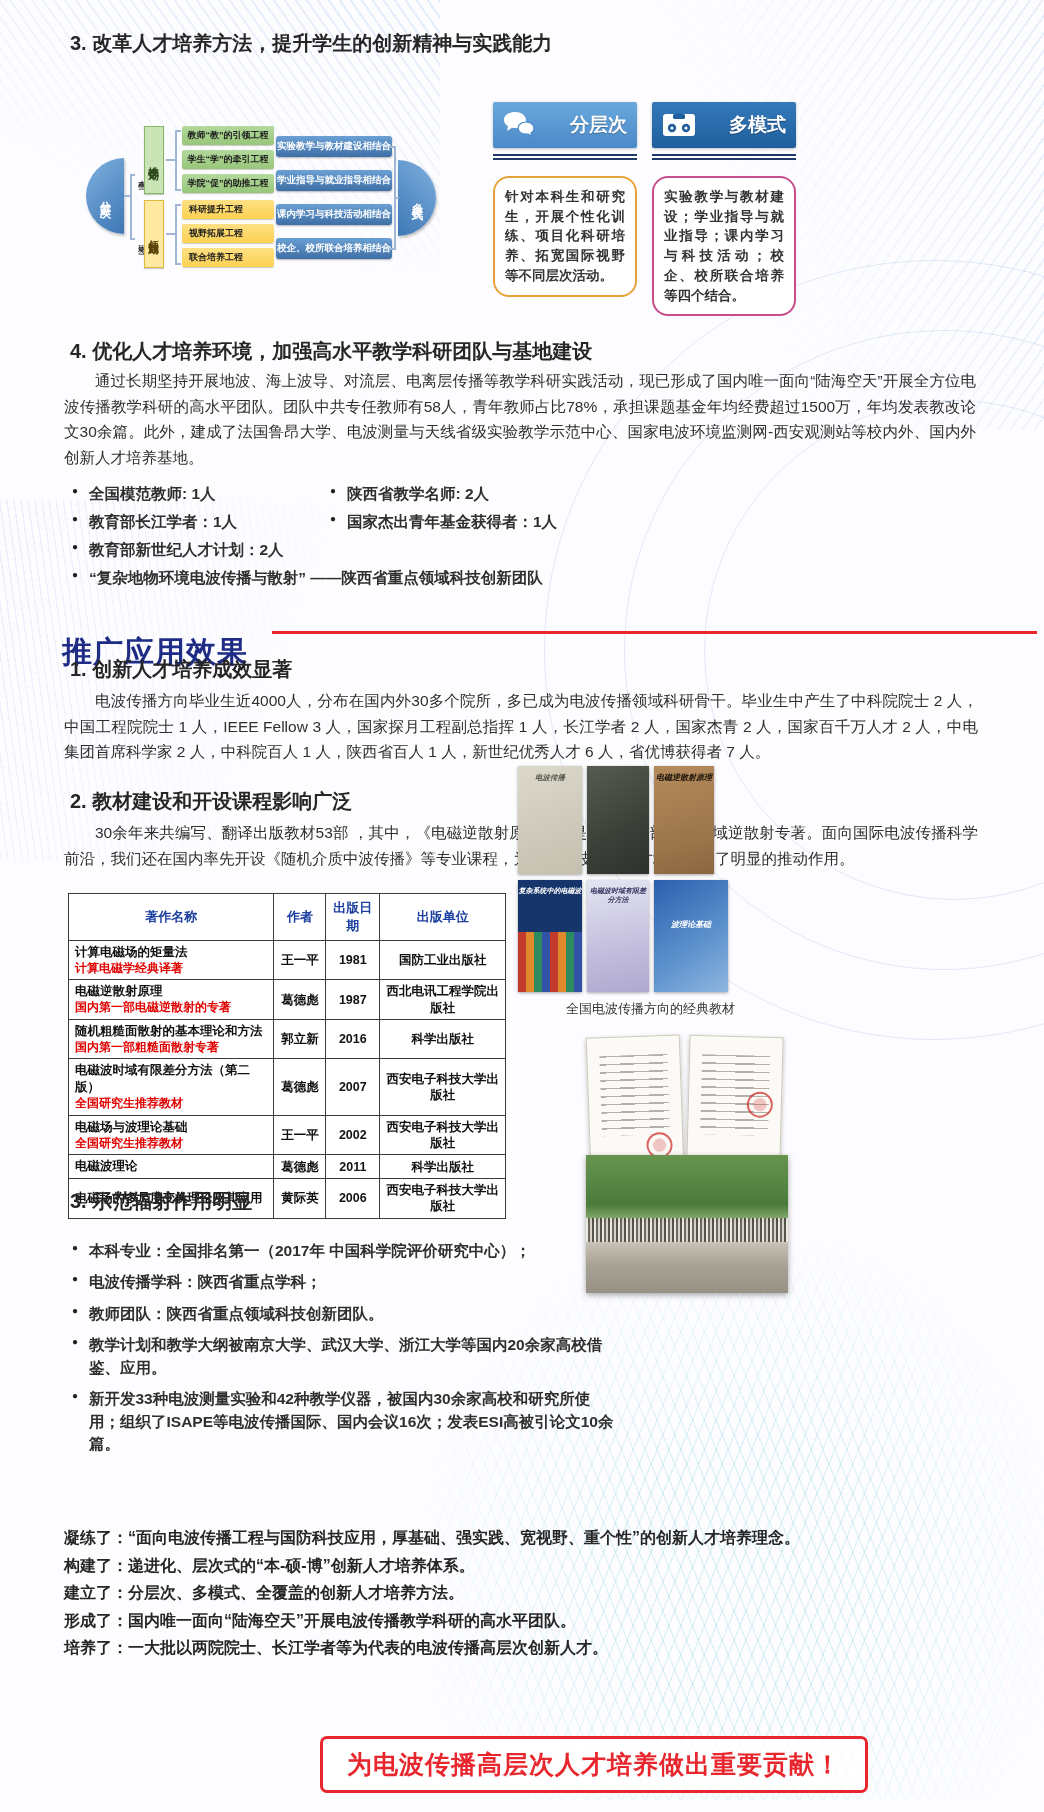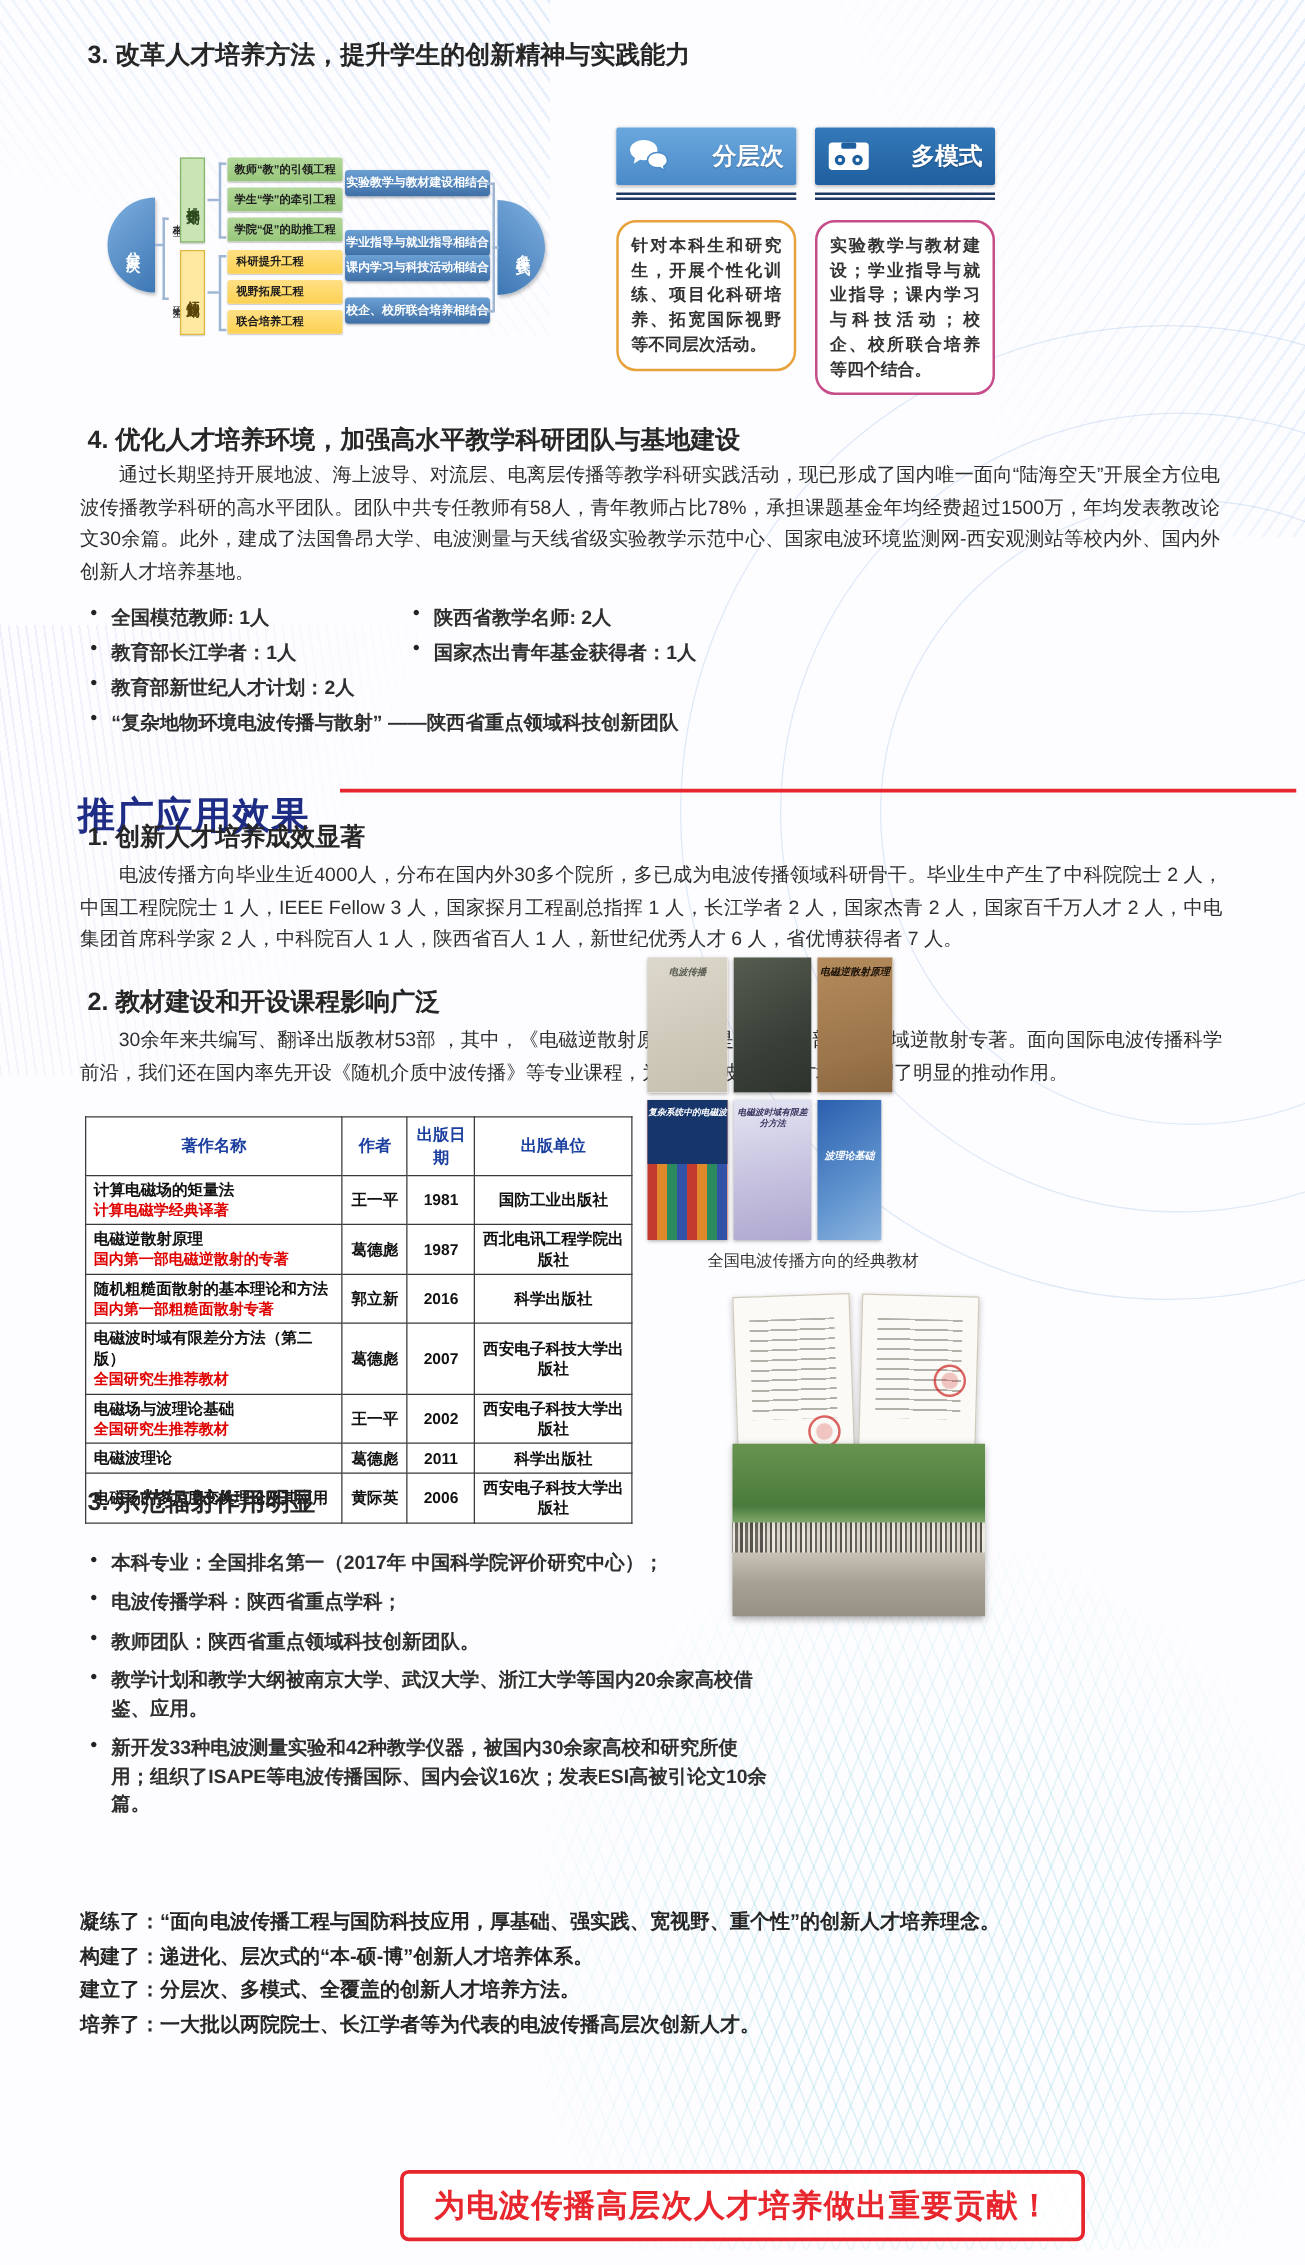--- a/index.html
+++ b/index.html
@@ -163,21 +163,21 @@
     <div class="dg-line" style="left:88px;top:137px;width:9px;height:1.5px;"></div>
 
     <div class="dg-box g-box" style="top:30px;">教师“教”的引领工程</div>
     <div class="dg-box g-box" style="top:54px;">学生“学”的牵引工程</div>
     <div class="dg-box g-box" style="top:78px;">学院“促”的助推工程</div>
     <div class="dg-box y-box" style="top:104px;">科研提升工程</div>
     <div class="dg-box y-box" style="top:128px;">视野拓展工程</div>
     <div class="dg-box y-box" style="top:152px;">联合培养工程</div>
 
     <div class="combo" style="top:40px;">实验教学与教材建设相结合</div>
-    <div class="combo" style="top:88px;">学业指导与就业指导相结合</div>
+    <div class="combo" style="top:74px;">学业指导与就业指导相结合</div>
     <div class="combo" style="top:108px;">课内学习与科技活动相结合</div>
     <div class="combo" style="top:142px;">校企、校所联合培养相结合</div>
 
     <div class="dg-line" style="left:316px;top:50px;width:1.5px;height:104px;"></div>
     <div class="dg-line" style="left:311px;top:50px;width:6px;height:1.5px;"></div>
     <div class="dg-line" style="left:311px;top:152px;width:6px;height:1.5px;"></div>
     <div class="dg-line" style="left:316px;top:101px;width:5px;height:1.5px;"></div>
   </div>
 
   <div class="badges">
@@ -335,21 +335,21 @@
   </div>
   <div class="bookrow" style="left:518px;top:880px;">
     <div class="bcov" style="width:64px;height:112px;background:
           linear-gradient(#16356b 0 46%,rgba(22,53,107,0) 46%),
           repeating-linear-gradient(90deg,#c33a2e 0 8px,#e0892b 8px 16px,#2b8a5e 16px 24px,#3252a8 24px 32px);">
       <div class="clabel" style="font-size:7px;color:#fff;">复杂系统中的电磁波</div>
     </div>
     <div class="bcov" style="width:62px;height:112px;background:linear-gradient(170deg,#e3e5f2,#c3bedd 60%,#b0a8d0);">
       <div class="clabel" style="font-size:7px;color:#3b3560;">电磁波时域有限差分方法</div>
     </div>
-    <div class="bcov" style="width:51px;height:112px;background:linear-gradient(145deg,#2b5fae,#5f93ce 60%,#8fb6e0);">
+    <div class="bcov" style="width:74px;height:112px;background:linear-gradient(145deg,#2b5fae,#5f93ce 60%,#8fb6e0);">
       <div class="clabel" style="font-size:8px;color:#fff;top:40px;">波理论基础</div>
     </div>
   </div>
   <div class="caption">全国电波传播方向的经典教材</div>
 
   <div class="certs">
     <div class="cert" style="transform:rotate(-2deg);">
       <div class="lines"></div>
       <div class="seal" style="left:56px;bottom:8px;"></div>
     </div>
@@ -368,18 +368,19 @@
     <div class="blt">电波传播学科：陕西省重点学科；</div>
     <div class="blt">教师团队：陕西省重点领域科技创新团队。</div>
     <div class="blt">教学计划和教学大纲被南京大学、武汉大学、浙江大学等国内20余家高校借鉴、应用。</div>
     <div class="blt">新开发33种电波测量实验和42种教学仪器，被国内30余家高校和研究所使用；组织了ISAPE等电波传播国际、国内会议16次；发表ESI高被引论文10余篇。</div>
   </div>
 
   <div class="sum-lines">
     <div class="sum-line">凝练了：“面向电波传播工程与国防科技应用，厚基础、强实践、宽视野、重个性”的创新人才培养理念。</div>
     <div class="sum-line">构建了：递进化、层次式的“本-硕-博”创新人才培养体系。</div>
     <div class="sum-line">建立了：分层次、多模式、全覆盖的创新人才培养方法。</div>
+    <div class="sum-line">形成了：国内唯一面向“陆海空天”开展电波传播教学科研的高水平团队。</div>
     <div class="sum-line">培养了：一大批以两院院士、长江学者等为代表的电波传播高层次创新人才。</div>
   </div>
 
   <div class="banner">为电波传播高层次人才培养做出重要贡献！</div>
 
 </div>
 
 </body></html>

